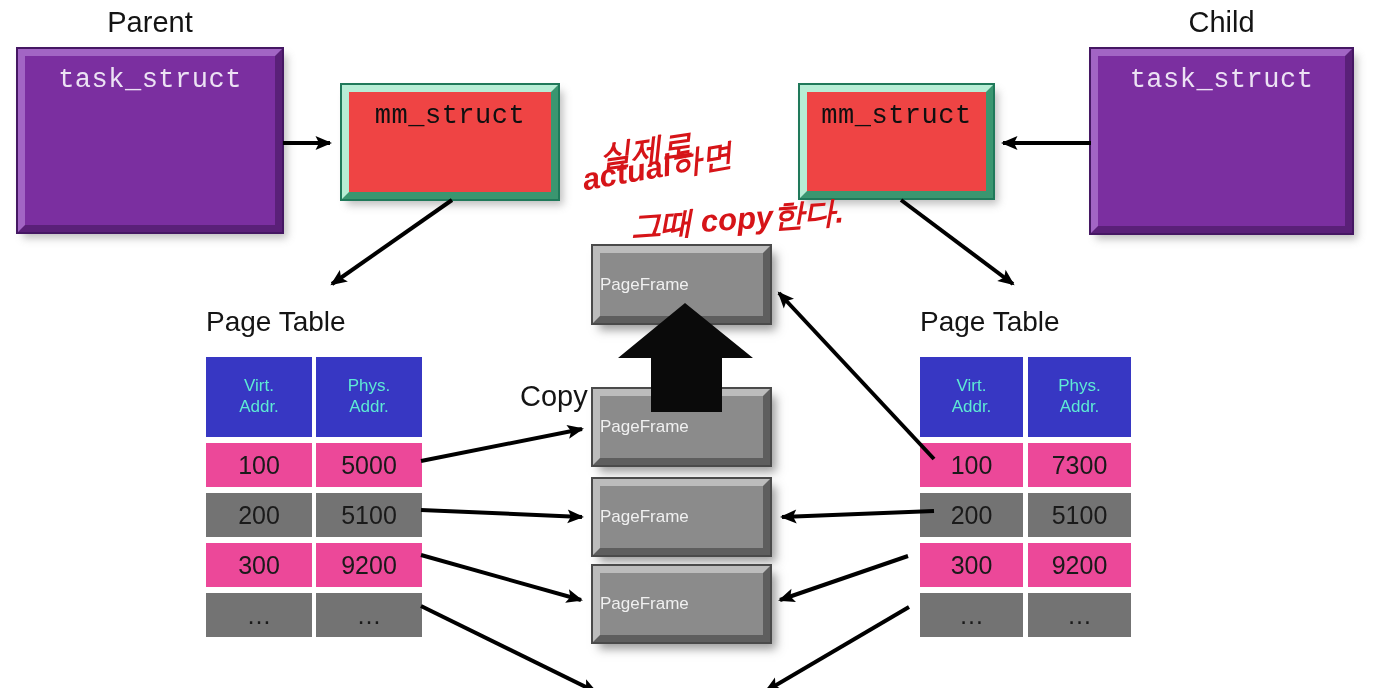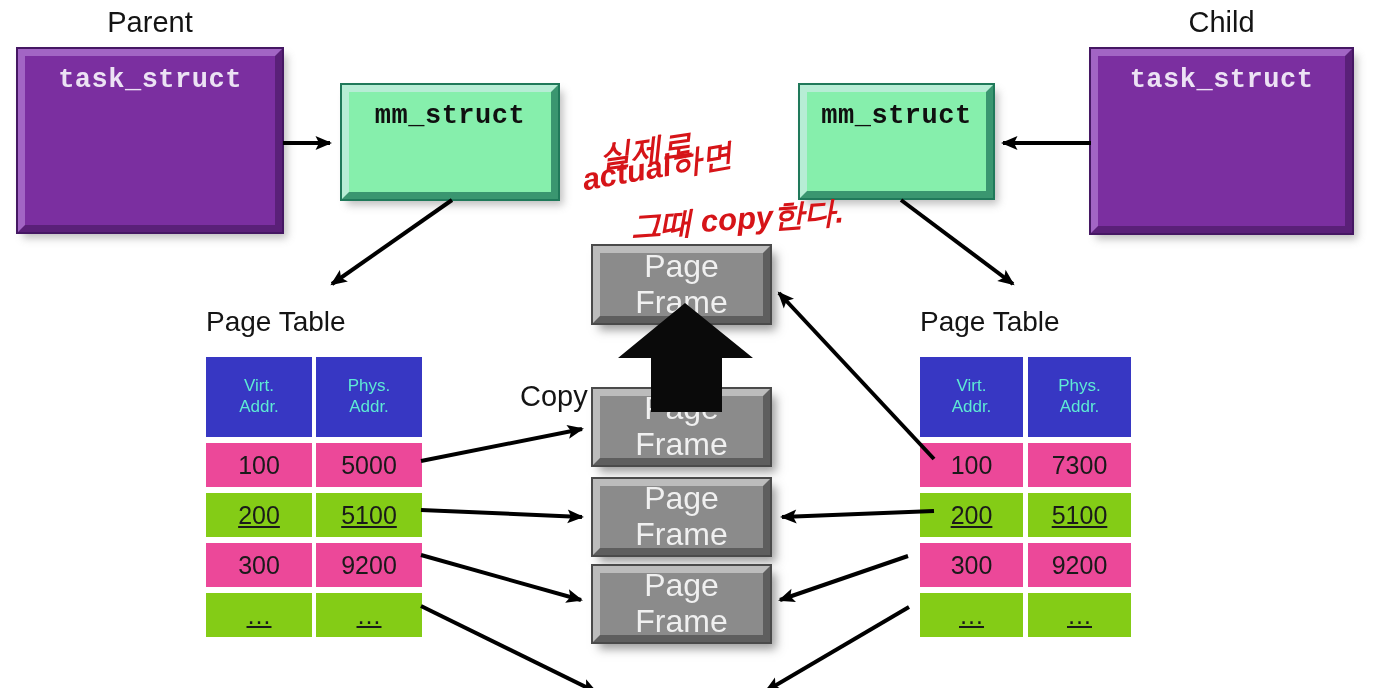--- a/index.html
+++ b/index.html
@@ -3,48 +3,48 @@
 <meta charset="utf-8">
 <style>
   html,body{margin:0;padding:0;background:#fff;}
   .stage{position:relative;width:1390px;height:688px;background:#ffffff;overflow:hidden;
          font-family:"Liberation Sans",sans-serif;}
 
   
   .box{position:absolute;box-sizing:border-box;border-style:solid;border-width:7px;}
   .purple{background:#7b2fa0;border-color:#a265c4 #5a2078 #5a2078 #a265c4;
           box-shadow:0 0 0 2px #451763, 5px 6px 8px rgba(110,110,110,.45);}
-  .green{background:#86efac;border-color:#b7edd5 #3a9670 #3a9670 #b7edd5;
+  .green{background:#ef4444;border-color:#b7edd5 #3a9670 #3a9670 #b7edd5;
          box-shadow:0 0 0 2px #20795a, 5px 6px 8px rgba(110,110,110,.45);}
   .gray{background:#8b8b8b;border-color:#bcbcbc #5e5e5e #5e5e5e #bcbcbc;
         box-shadow:0 0 0 2px #4a4a4a, 6px 7px 9px rgba(60,60,60,.5);}
 
   .struct-label{display:block;text-align:center;margin-top:9px;
                 font-family:"Liberation Mono","DejaVu Sans Mono",monospace;
-                font-weight:700;font-size:27px;letter-spacing:.5px;}
+                font-weight:400;font-size:27px;letter-spacing:.5px;}
   .purple .struct-label{color:#ece2f4;}
   .green  .struct-label{color:#101010;}
 
-  .pf{display:flex;flex-direction:column;align-items:center;justify-content:center;
-      color:#f0f0f0;font-size:32px;line-height:1.12;}
+  .pf{display:flex;flex-direction:row;align-items:center;justify-content:flex-start;
+      color:#f0f0f0;font-size:17px;line-height:1.12;}
 
   
   .toplabel{position:absolute;font-size:29px;color:#141414;text-align:center;}
   .tabletitle{position:absolute;font-size:28px;color:#141414;text-align:left;}
   .copylabel{position:absolute;font-size:29px;color:#141414;}
 
   
   .pt{position:absolute;display:grid;grid-template-columns:106px 106px;
       column-gap:4px;row-gap:6px;grid-template-rows:80px 44px 44px 44px 44px;}
   .pt-right{grid-template-columns:103px 103px;column-gap:5px;}
   .pt .hcell{background:#3737c3;color:#5eead4;font-size:17px;line-height:1.22;
              display:flex;flex-direction:column;align-items:center;justify-content:center;}
   .pt .cell{color:#1a1a1a;font-size:25px;display:flex;align-items:center;justify-content:center;}
   .pt .rowA{background:#ec4899;}
-  .pt .rowB{background:#84cc16;text-decoration:underline;}
+  .pt .rowB{background:#737373;}
 
   
   .overlay{position:absolute;left:0;top:0;z-index:5;pointer-events:none;}
 
   
   .ann{position:absolute;z-index:9;font-weight:700;font-size:31px;font-style:italic;
        white-space:nowrap;transform-origin:left top;color:#d61418;}
 </style>
 </head>
 <body>

